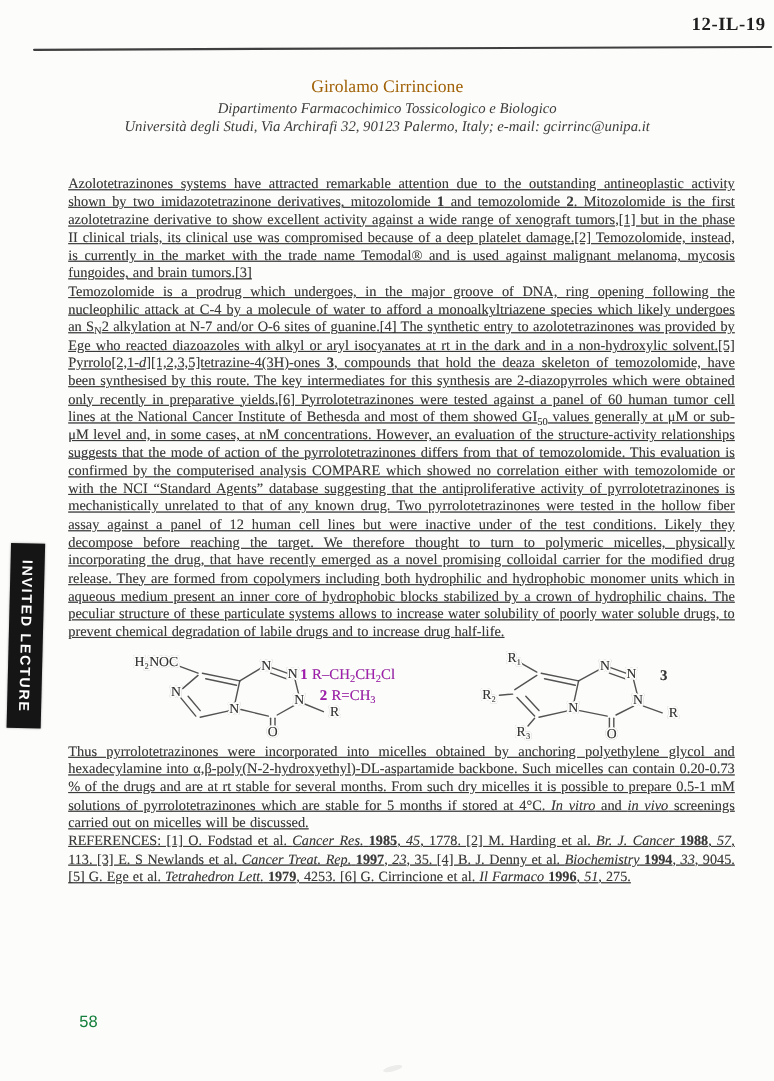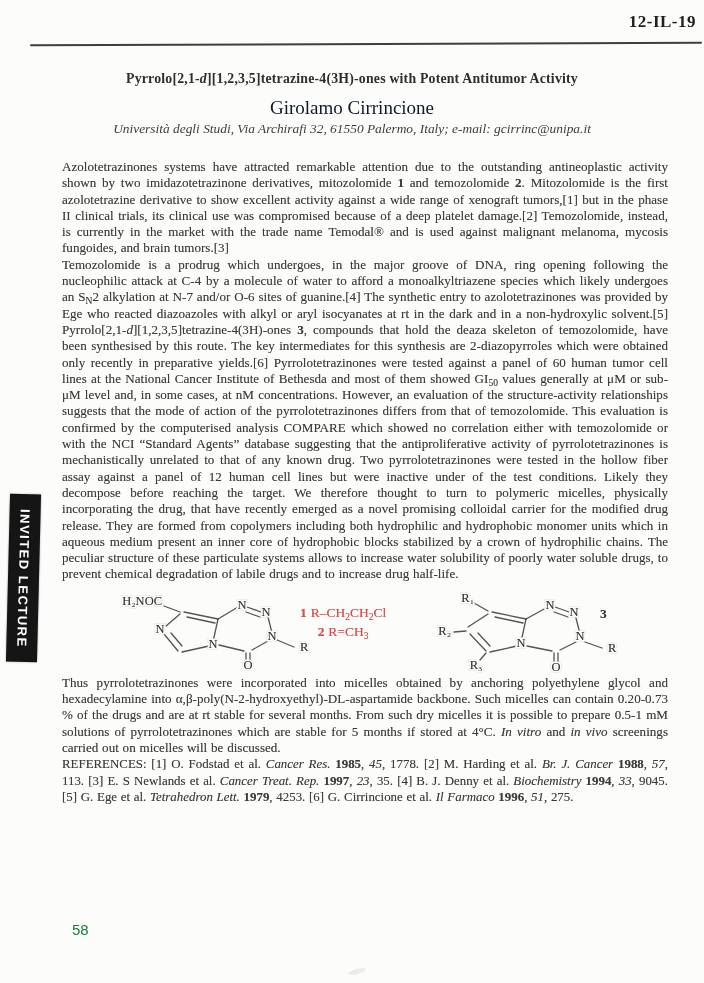--- a/index.html
+++ b/index.html
@@ -14,44 +14,45 @@
     position:absolute;top:12px;right:8px;
     font-size:17px;font-weight:bold;color:#1f1f1f;letter-spacing:.5px;
   }
   .header-rule{
     position:absolute;top:43px;left:30px;width:672px;height:2px;
     background:#2a2a2a;border-radius:1px;transform:rotate(-.22deg);opacity:.9;
   }
   
   .title-block{position:absolute;top:71px;left:52px;width:600px;text-align:center;}
   .paper-title{font-size:13.8px;font-weight:bold;color:#2e2e2e;margin:0 0 10px 0;letter-spacing:.2px;}
-  .author-name{font-size:19px;margin:0 0 2px 0;color:#0f172a;}
+  .author-name{font-size:16px;margin:0 0 2px 0;color:#a16207;}
   .aff{font-style:italic;font-size:13.4px;margin:0;color:#3c3c3c;line-height:16px;}
   
   .body-block{
     position:absolute;top:159px;left:62px;width:606px;
     text-align:justify;font-size:13.1px;line-height:16.3px;
     color:#3a3a3a;word-spacing:.5px;
     text-shadow:0 0 .4px rgba(70,70,70,.45);
+    text-decoration:underline;
   }
   .body-block p{margin:0;}
   .seg-b{font-weight:bold;}
   .seg-i{font-style:italic;}
   .seg-sub{font-size:9.5px;vertical-align:-3px;line-height:0;}
   
   .scheme-row{position:relative;height:90px;margin:1px 0 1px 0;text-align:center;}
   .scheme-row svg{position:absolute;top:1px;}
   #struct-left{left:52px;}
   #struct-right{left:366px;}
   .scheme-row line{stroke:#454545;stroke-width:1.3;stroke-linecap:round;opacity:.92;}
   .scheme-row text{
     font-family:"Liberation Serif","DejaVu Serif",serif;font-size:12.5px;fill:#353535;
     paint-order:stroke;stroke:#fcfcfb;stroke-width:3.5px;stroke-linejoin:round;
   }
-  .compound-lines{position:absolute;left:238px;top:19px;font-size:13.5px;line-height:19px;white-space:nowrap;color:#ef4444;}
+  .compound-lines{position:absolute;left:211px;top:19px;font-size:13.5px;line-height:19px;white-space:nowrap;color:#a21caf;}
   .compound3{position:absolute;left:538px;top:22px;font-size:13.5px;color:#353535;}
   .refs{font-size:12.9px;line-height:16.6px;margin-top:2px;}
   
   .sidebar-tab{
     position:absolute;left:8px;top:494px;width:31px;height:168px;
     background:#151515;transform:rotate(1.4deg);
     display:flex;align-items:center;justify-content:center;
     box-shadow:0 0 2px rgba(0,0,0,.4);
   }
   .sidebar-tab span{
@@ -72,23 +73,23 @@
 </style>
 </head>
 <body>
 
 <div class="page">
 
   <div class="session-code">12-IL-19</div>
   <div class="header-rule"></div>
 
   <div class="title-block">
-    <p class="paper-title"><span>Pyrrolo[2,1-</span><span class="seg-i">d</span><span>][1,2,3,5]tetrazine-4(3H)-ones with Potent Antitumor Activity</span></p>
     <p class="author-name">Girolamo Cirrincione</p>
-    <p class="aff">Università degli Studi, Via Archirafi 32, 61550 Palermo, Italy; e-mail: gcirrinc@unipa.it</p>
+    <p class="aff">Dipartimento Farmacochimico Tossicologico e Biologico</p>
+    <p class="aff">Università degli Studi, Via Archirafi 32, 90123 Palermo, Italy; e-mail: gcirrinc@unipa.it</p>
   </div>
 
   <div class="body-block">
     <p><span>Azolotetrazinones systems have attracted remarkable attention due to the outstanding antineoplastic activity shown by two imidazotetrazinone derivatives, mitozolomide </span><span class="seg-b">1</span><span> and temozolomide </span><span class="seg-b">2</span><span>. Mitozolomide is the first azolotetrazine derivative to show excellent activity against a wide range of xenograft tumors,[1] but in the phase II clinical trials, its clinical use was compromised because of a deep platelet damage.[2] Temozolomide, instead, is currently in the market with the trade name Temodal® and is used against malignant melanoma, mycosis fungoides, and brain tumors.[3]</span></p>
     <p><span>Temozolomide is a prodrug which undergoes, in the major groove of DNA, ring opening following the nucleophilic attack at C-4 by a molecule of water to afford a monoalkyltriazene species which likely undergoes an S</span><span class="seg-sub">N</span><span>2 alkylation at N-7 and/or O-6 sites of guanine.[4] The synthetic entry to azolotetrazinones was provided by Ege who reacted diazoazoles with alkyl or aryl isocyanates at rt in the dark and in a non-hydroxylic solvent.[5] Pyrrolo[2,1-</span><span class="seg-i">d</span><span>][1,2,3,5]tetrazine-4(3H)-ones </span><span class="seg-b">3</span><span>, compounds that hold the deaza skeleton of temozolomide, have been synthesised by this route. The key intermediates for this synthesis are 2-diazopyrroles which were obtained only recently in preparative yields.[6] Pyrrolotetrazinones were tested against a panel of 60 human tumor cell lines at the National Cancer Institute of Bethesda and most of them showed GI</span><span class="seg-sub">50</span><span> values generally at μM or sub-μM level and, in some cases, at nM concentrations. However, an evaluation of the structure-activity relationships suggests that the mode of action of the pyrrolotetrazinones differs from that of temozolomide. This evaluation is confirmed by the computerised analysis COMPARE which showed no correlation either with temozolomide or with the NCI “Standard Agents” database suggesting that the antiproliferative activity of pyrrolotetrazinones is mechanistically unrelated to that of any known drug. Two pyrrolotetrazinones were tested in the hollow fiber assay against a panel of 12 human cell lines but were inactive under of the test conditions. Likely they decompose before reaching the target. We therefore thought to turn to polymeric micelles, physically incorporating the drug, that have recently emerged as a novel promising colloidal carrier for the modified drug release. They are formed from copolymers including both hydrophilic and hydrophobic monomer units which in aqueous medium present an inner core of hydrophobic blocks stabilized by a crown of hydrophilic chains. The peculiar structure of these particulate systems allows to increase water solubility of poorly water soluble drugs, to prevent chemical degradation of labile drugs and to increase drug half-life.</span></p>
 
     <div class="scheme-row">
       <svg id="struct-left" width="210" height="88" viewBox="0 0 210 88">
         <line x1="50" y1="21" x2="66" y2="27"></line>
         <line x1="52" y1="41" x2="66" y2="29"></line>

